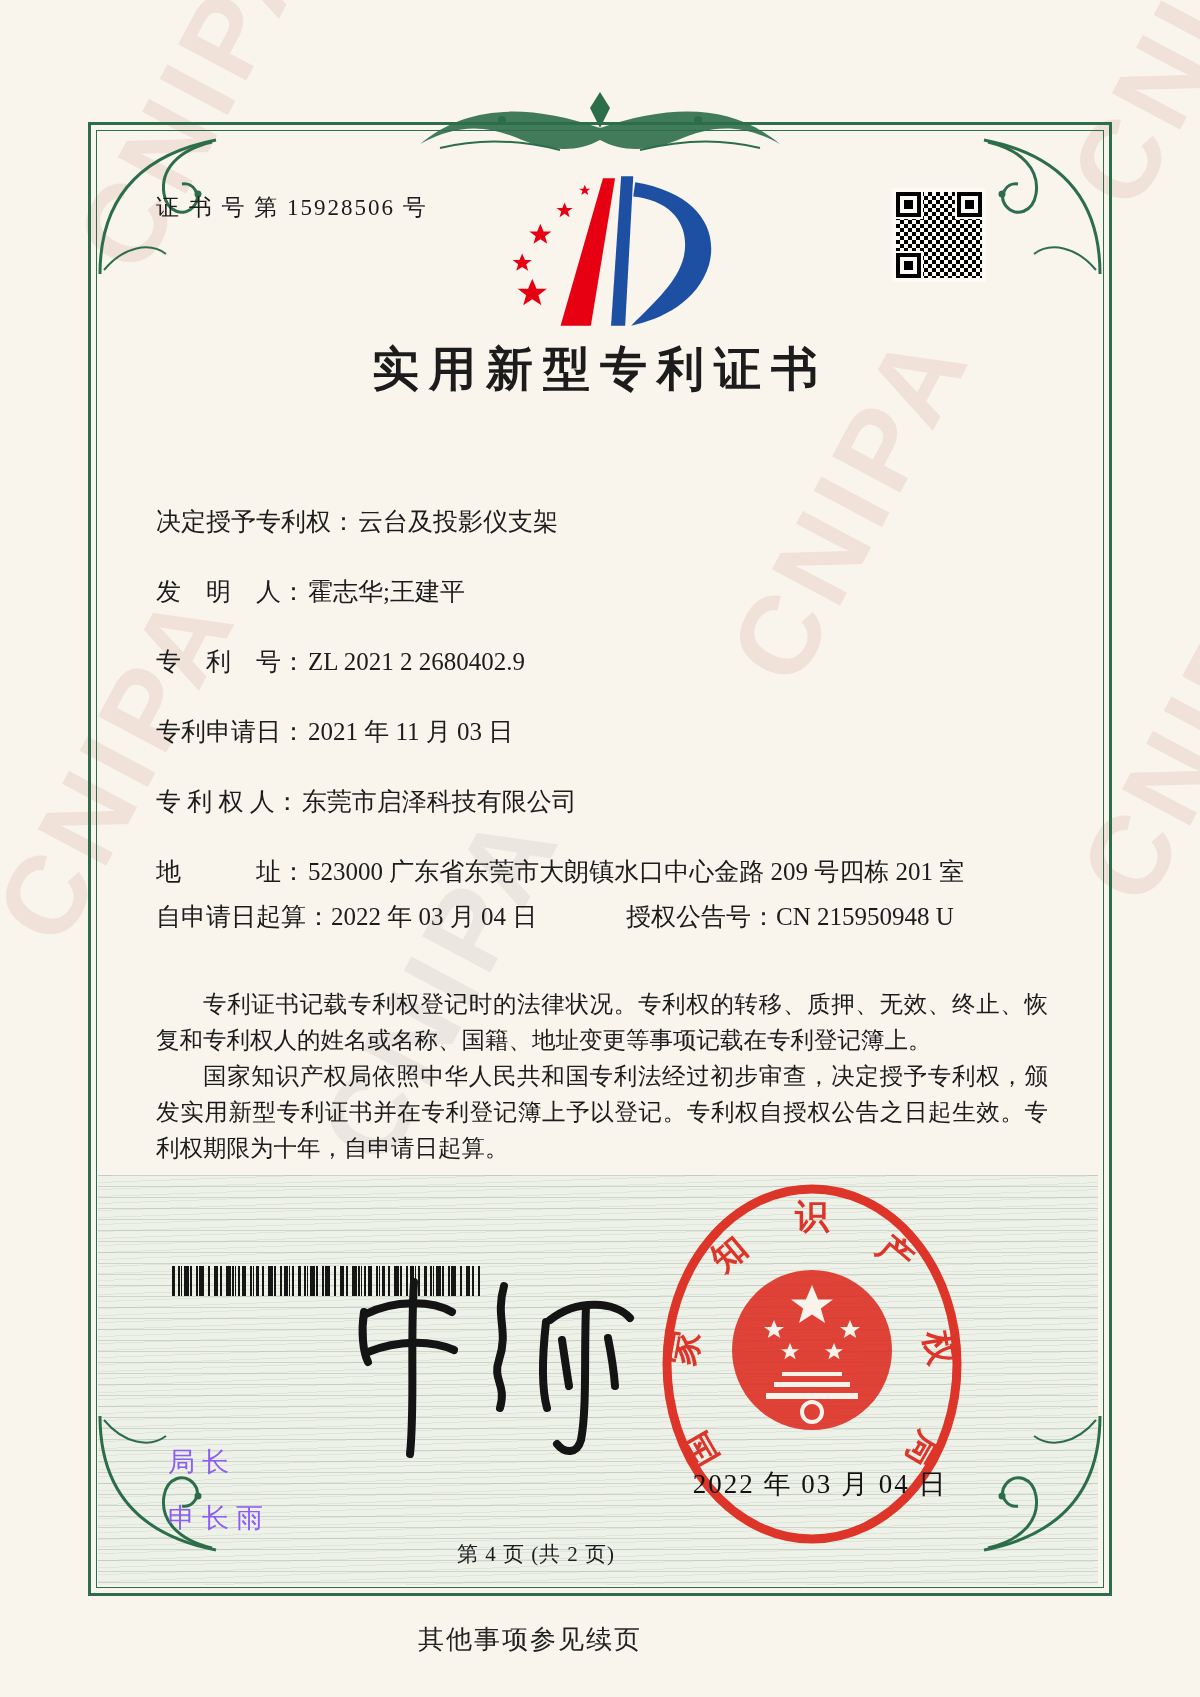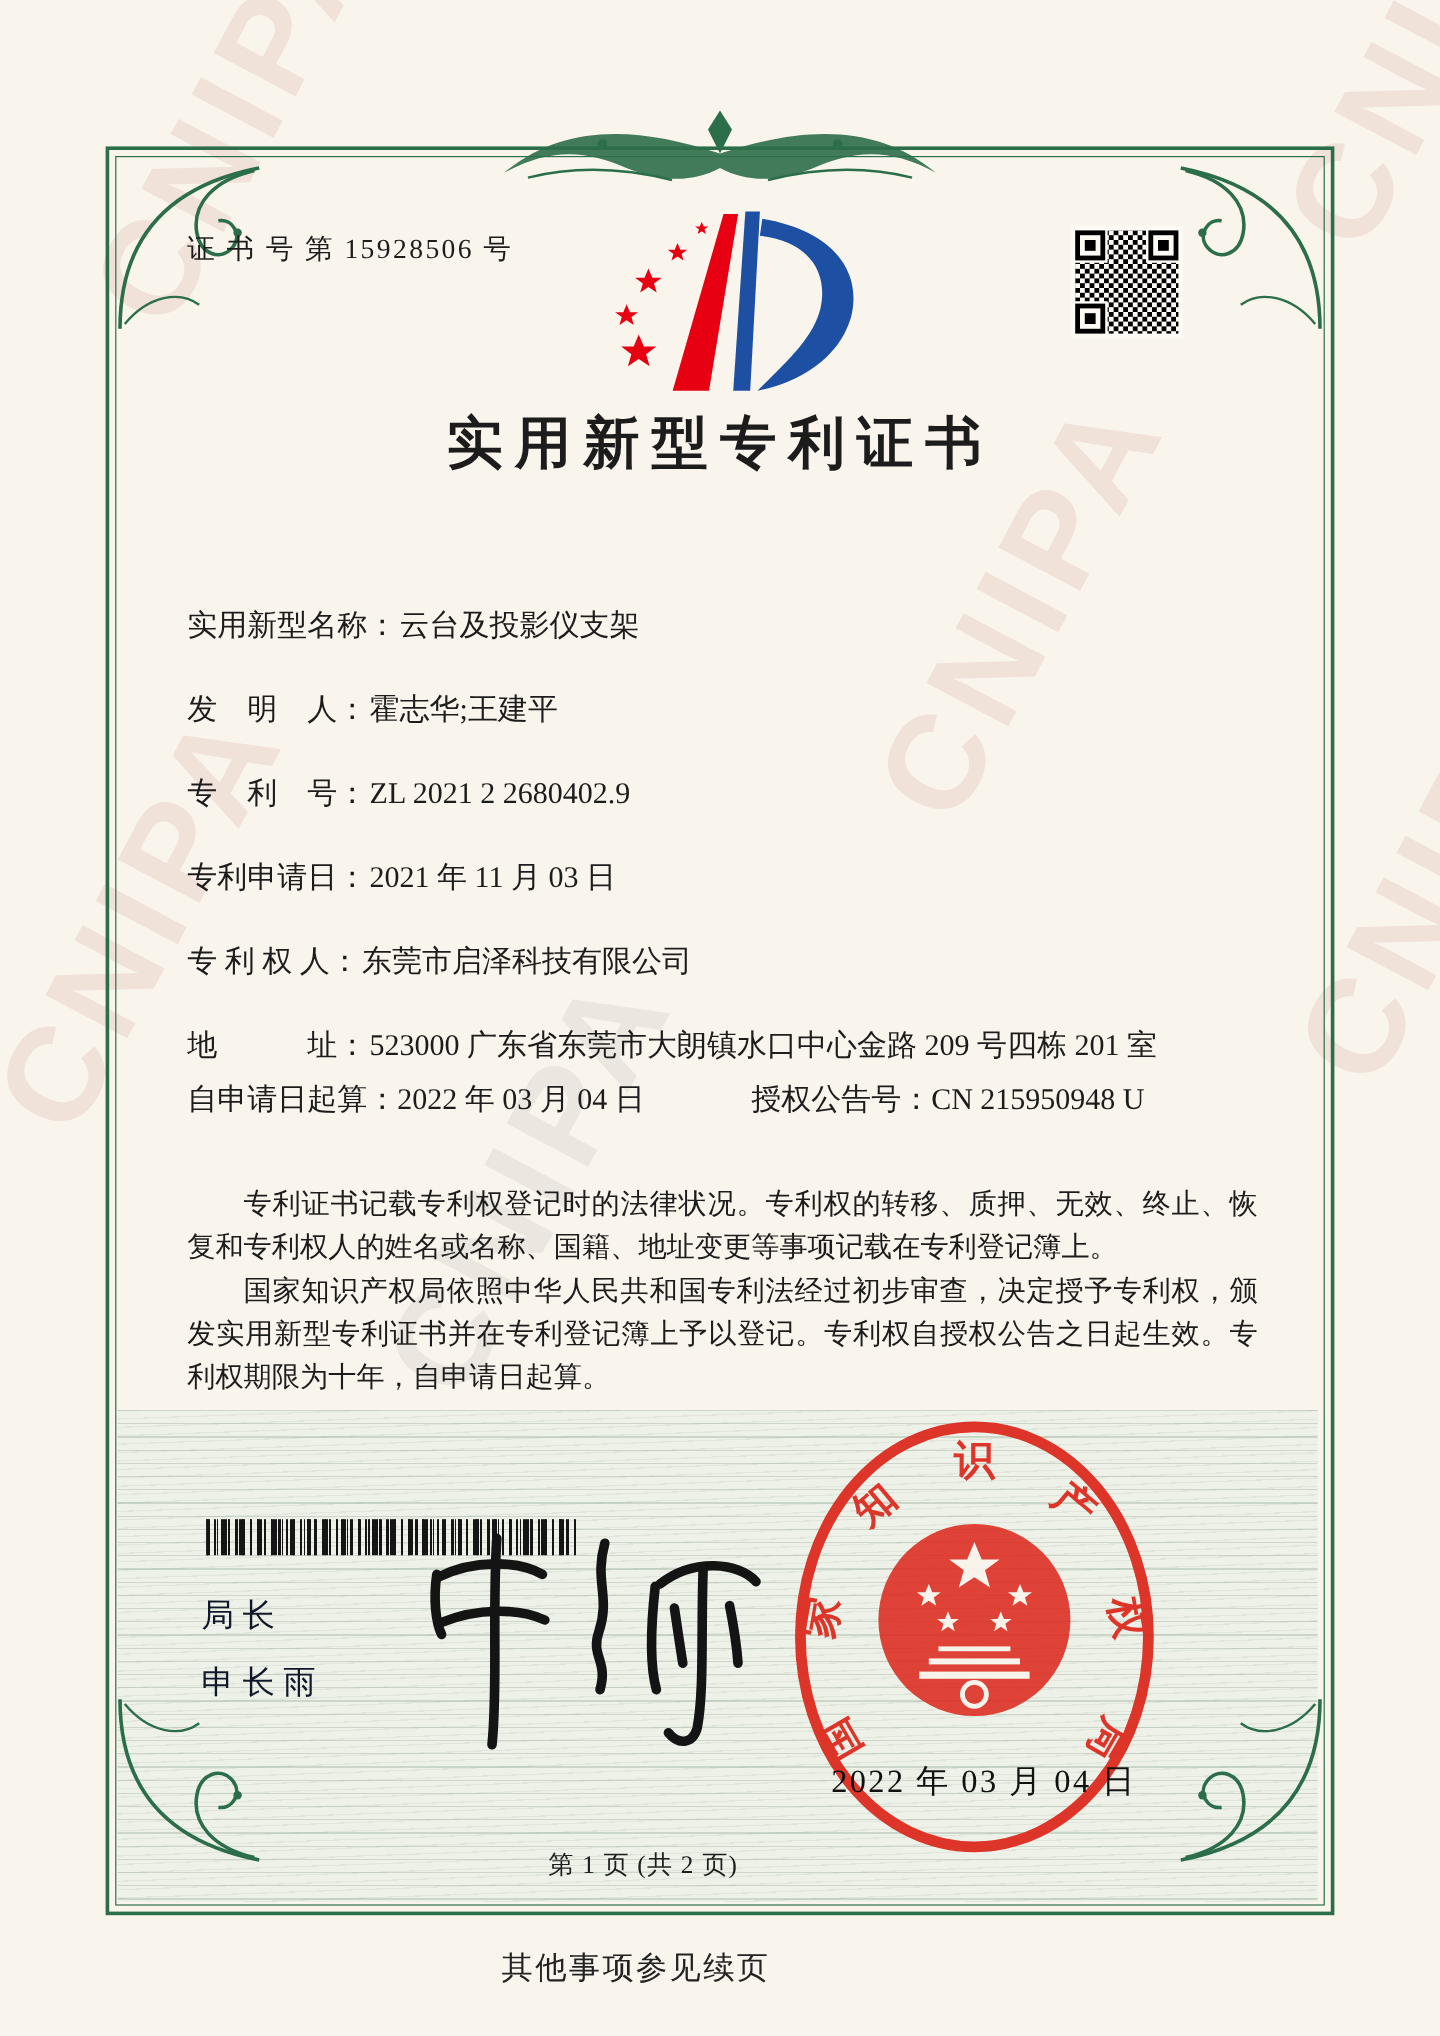--- a/index.html
+++ b/index.html
@@ -64,23 +64,23 @@
       repeating-linear-gradient(178deg,rgba(123,150,128,0.12) 0px,rgba(123,150,128,0.12) 1px,rgba(255,255,255,0) 1px,rgba(255,255,255,0) 7px);
   }
   .barcode{
     position:absolute;left:172px;top:1266px;width:308px;height:30px;z-index:4;
     background-image:
       repeating-linear-gradient(90deg,#151515 0 2px,transparent 2px 6px),
       repeating-linear-gradient(90deg,#151515 0 1px,transparent 1px 9px),
       repeating-linear-gradient(90deg,#151515 0 3px,transparent 3px 14px);
   }
   .signer{
-    position:absolute;left:168px;top:1328px;z-index:4;
+    position:absolute;left:168px;top:1444px;z-index:4;
     font-family:"Liberation Sans","DejaVu Sans",sans-serif;
-    font-size:27px;letter-spacing:7px;color:#0f172a;
+    font-size:27px;letter-spacing:7px;color:#8b5cf6;
   }
   .signer .name{margin-top:20px;font-family:Liberation Mono, monospace;}
   .signature{position:absolute;left:318px;top:1256px;width:330px;height:215px;z-index:4;}
   .signature path{stroke:#141414;stroke-width:8;stroke-linecap:round;fill:none;}
   .seal{position:absolute;left:656px;top:1180px;width:312px;height:368px;z-index:3;opacity:0.95;}
   .seal-date{
     position:absolute;left:650px;top:1466px;width:340px;text-align:center;z-index:5;
     font-size:27px;letter-spacing:2px;color:#111;
   }
   .page-info{
@@ -183,21 +183,21 @@
       <use href="#star" transform="translate(38,62) scale(1.1)"></use>
       <use href="#star" transform="translate(62,38) scale(0.8)"></use>
       <use href="#star" transform="translate(82,18) scale(0.55)"></use>
     </g>
   </svg>
 
   <div class="title">实用新型专利证书</div>
 
   <div class="fields">
     <div class="frow">
-      <span class="lab">实用新型名称：</span>
+      <span class="lab">决定授予专利权：</span>
       <span class="val">云台及投影仪支架</span>
     </div>
     <div class="frow">
       <span class="lab">发　明　人：</span>
       <span class="val">霍志华;王建平</span>
     </div>
     <div class="frow">
       <span class="lab">专　利　号：</span>
       <span class="val">ZL 2021 2 2680402.9</span>
     </div>
@@ -271,16 +271,16 @@
       <text transform="translate(-116,-14) rotate(-80)">家</text>
       <text transform="translate(-76,-102) rotate(-40)">知</text>
       <text transform="translate(0,-136)">识</text>
       <text transform="translate(76,-102) rotate(40)">产</text>
       <text transform="translate(116,-14) rotate(80)">权</text>
       <text transform="translate(102,80) rotate(120)">局</text>
     </g>
   </svg>
   <div class="seal-date">2022 年 03 月 04 日</div>
 
-  <div class="page-info">第 1 页 (共 2 页)</div>
+  <div class="page-info">第 4 页 (共 2 页)</div>
   <div class="footer-note">其他事项参见续页</div>
 
 </div>
 
 </body></html>

